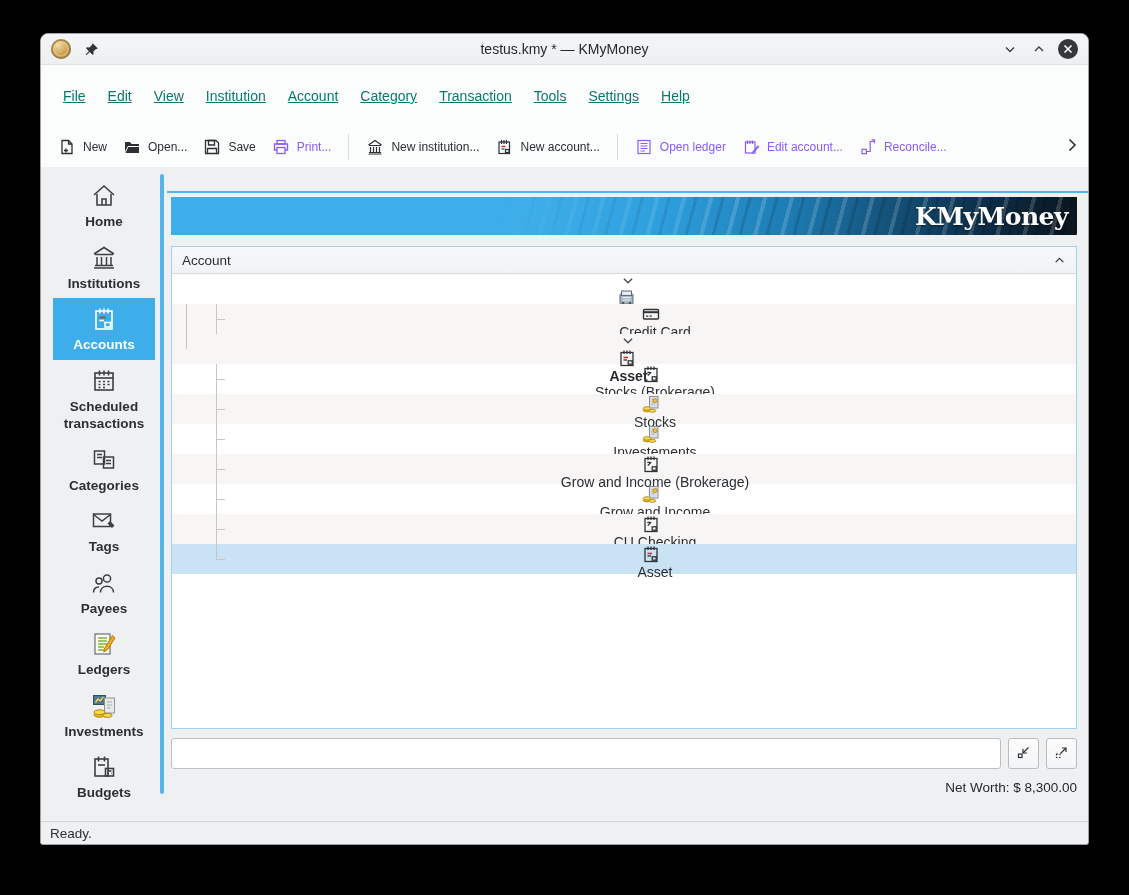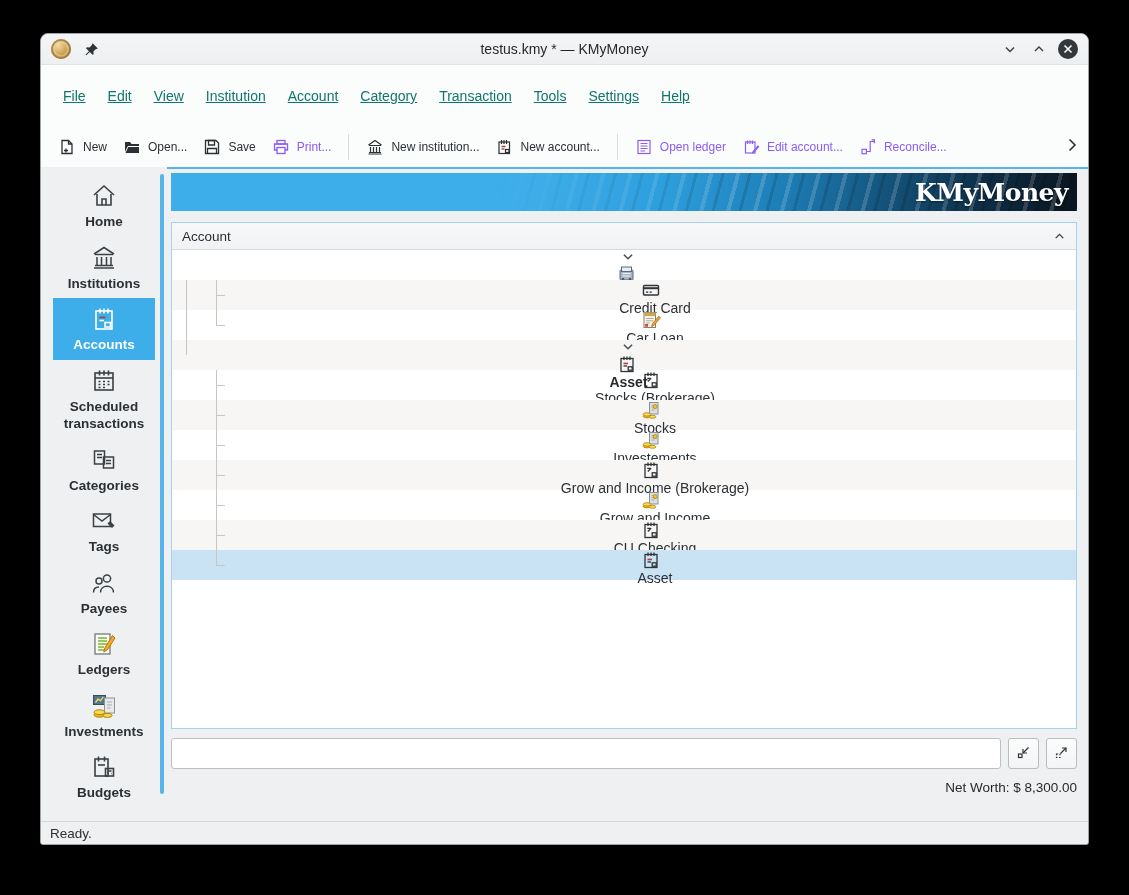--- a/index.html
+++ b/index.html
@@ -31,21 +31,21 @@
   .content{flex:1;display:flex;min-height:0;}
   .sidebar{flex:0 0 126px;position:relative;padding-top:8px;display:flex;flex-direction:column;align-items:center;overflow:hidden;}
   .snav-item{width:102px;padding:7px 0 6px;display:flex;flex-direction:column;align-items:center;gap:3px;color:#3a4045;}
   .snav-icon{width:28px;height:28px;}
   .snav-icon svg{width:28px;height:28px;display:block;}
   .snav-label{font-size:13.5px;color:#2b3035;text-align:center;line-height:1.3;font-weight:bold;}
   .snav-item.selected{background:#3daee9;color:#fff;}
   .snav-item.selected .snav-label{color:#fff;}
   .sidebar-scrollbar{position:absolute;right:3px;top:7px;width:4px;height:620px;border-radius:2px;background:#56b4e8;}
   
-  .main{flex:1;display:flex;flex-direction:column;border-top:2px solid #58b3e7;padding:0 11px 0 4px;min-width:0;}
+  .main{flex:1;display:flex;flex-direction:column;border-top:2px solid #58b3e7;padding:0 11px 0 4px;min-width:0;margin-top:24px;}
   .banner{margin-top:4px;flex:0 0 38px;position:relative;overflow:hidden;display:flex;align-items:center;justify-content:flex-end;
     background:linear-gradient(100deg,#3daee9 0%,#3daee9 40%,#2e9fdd 54%,#1d7cb4 68%,#134e74 80%,#0d2c44 90%,#0a141c 100%);}
   .banner::before{content:"";position:absolute;inset:0;
     background:repeating-linear-gradient(105deg,rgba(255,255,255,.16) 0 4px,rgba(255,255,255,0) 4px 12px,rgba(0,0,0,.12) 12px 15px,rgba(255,255,255,0) 15px 26px);
     -webkit-mask-image:linear-gradient(to right,transparent 36%,#000 62%);
     mask-image:linear-gradient(to right,transparent 36%,#000 62%);}
   .banner-logo{position:relative;font-family:"DejaVu Serif","Liberation Serif",serif;font-weight:bold;font-size:25px;color:#fff;
     padding-right:9px;letter-spacing:-.5px;text-shadow:0 1px 2px rgba(0,0,0,.45);}
   .panel{margin-top:11px;flex:1;border:1px solid #a2d2ee;background:#fff;display:flex;flex-direction:column;min-height:0;}
   .panel-header{flex:0 0 26px;display:flex;align-items:center;background:linear-gradient(#f7f8f9,#f1f2f3);
@@ -382,33 +382,20 @@
             <span class="ticon">
                 <svg viewBox="0 0 20 20" fill="none" stroke="#2f3439">
                   <rect x="2.5" y="5.5" width="15" height="9.5" rx="1" stroke-width="1.4"></rect>
                   <path d="M3 8.2h14" stroke-width="2"></path>
                   <path d="M5 12.2h2.2M8.6 12.2h2.2" stroke-width="1.3"></path>
                 </svg>
               </span>
             <span class="tlabel">Credit Card</span>
           </div>
 
-          <div class="trow child last">
-            <i class="rl"></i>
-            <span class="ticon">
-                <svg viewBox="0 0 20 20">
-                  <rect x="3" y="2.5" width="11.5" height="15" fill="#f7f4ec" stroke="#8a8171"></rect>
-                  <rect x="3" y="2.5" width="11.5" height="3.6" fill="#caa952"></rect>
-                  <path d="M5 8.5h7.5M5 10.8h7.5M5 13h4" stroke="#b5ac97"></path>
-                  <path d="M4.3 14.2l2.6 2.4M6.9 14.2l-2.6 2.4" stroke="#cf2e2e" stroke-width="1.3"></path>
-                  <path d="M17.8 6.2 11.5 13.6l-.9 3 2.7-1.5 6.2-7.4z" fill="#f0a33a" stroke="#a86f18" stroke-width=".8"></path>
-                </svg>
-              </span>
-            <span class="tlabel">Car Loan</span>
-          </div>
 
           <div class="trow root alt">
             <i class="rl half"></i>
             <span class="texp">
                 <svg viewBox="0 0 12 12" fill="none" stroke="#4a4f54" stroke-width="1.3">
                   <path d="M2.5 4 6 7.5 9.5 4"></path>
                 </svg>
               </span>
             <span class="ticon">
                 <svg viewBox="0 0 20 20" fill="none" stroke="#2f3439" stroke-width="1.3">

